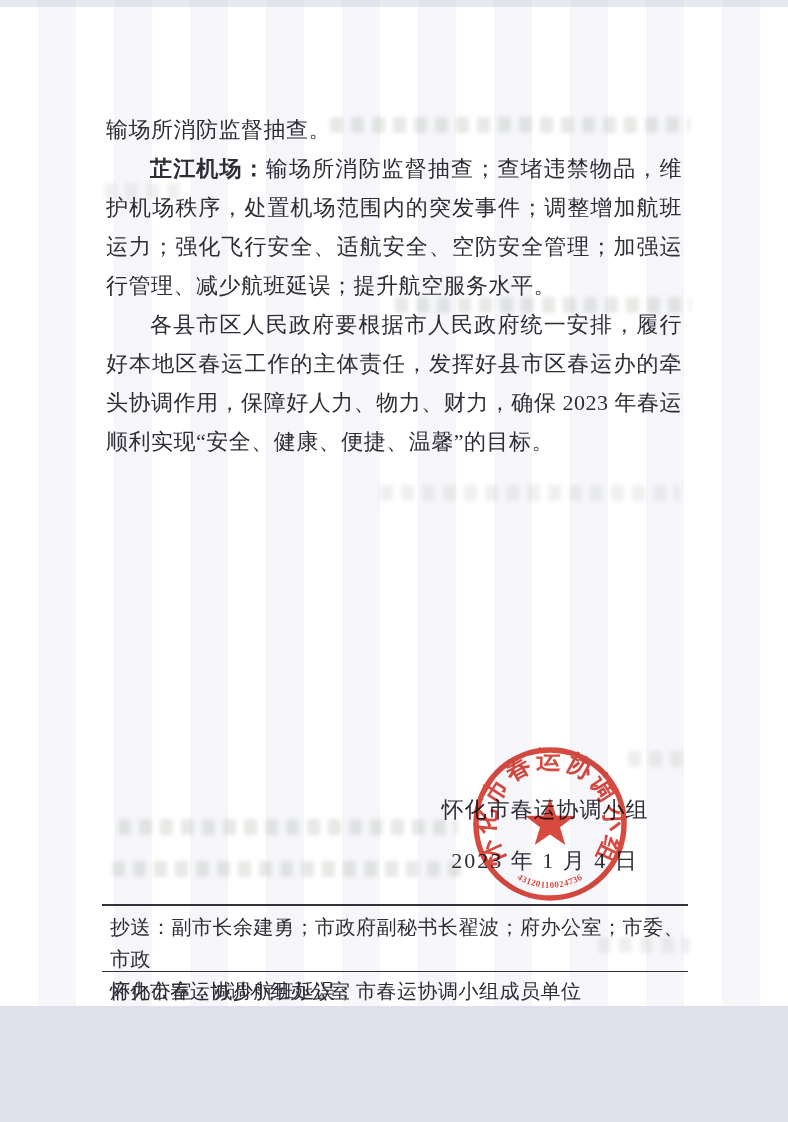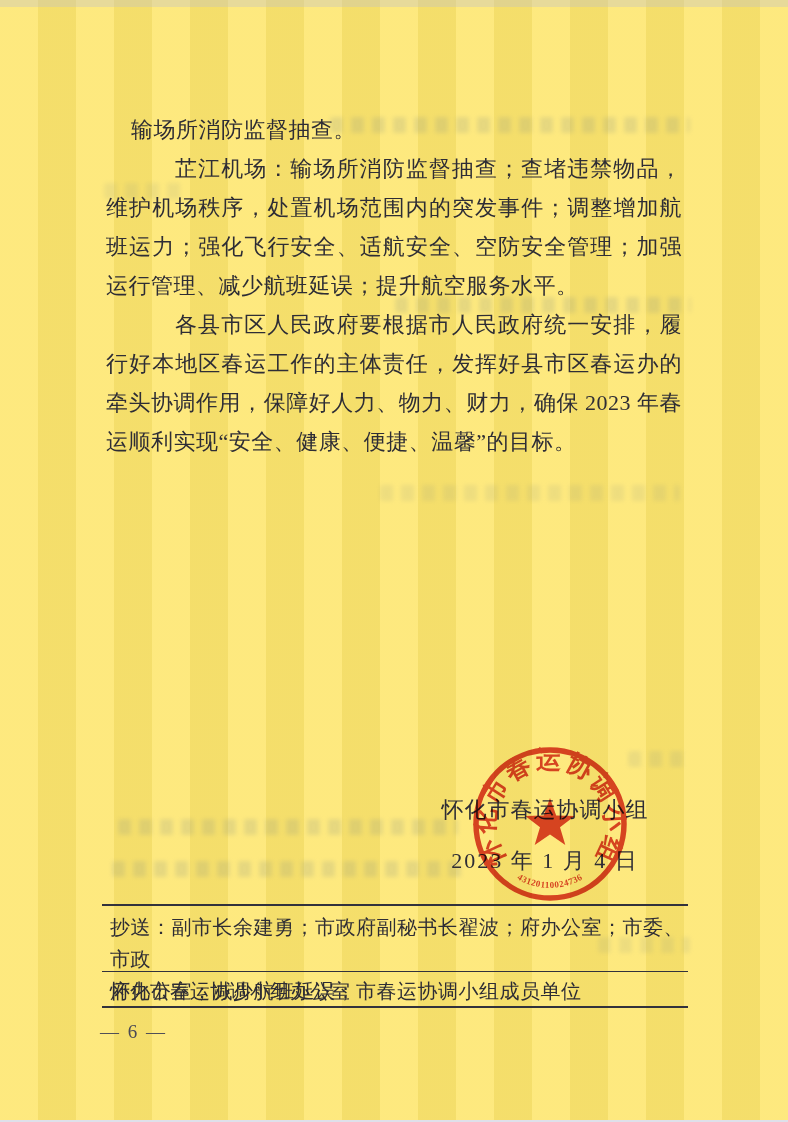--- a/index.html
+++ b/index.html
@@ -1,20 +1,20 @@
 <!DOCTYPE html>
 <html><head>
 <meta charset="utf-8">
 <style>
   html,body { margin:0; padding:0; }
   body { width:788px; height:1122px; background:#dfe0ea; font-family:"Liberation Serif","DejaVu Serif",serif; }
 
   .page {
-    position:relative; width:788px; height:1120px; overflow:hidden;
-    background:#fde047;
+    position:relative; width:788px; height:1006px; overflow:hidden;
+    background:#ffffff;
     color:#2e2d35;
   }
   
   .page::before {
     content:""; position:absolute; inset:0; pointer-events:none;
     background:repeating-linear-gradient(90deg,
       rgba(255,255,255,.30) 0 38px, rgba(214,216,234,.22) 38px 76px);
   }
   
   .page::after {
@@ -22,21 +22,21 @@
     background:rgba(190,192,206,.35); pointer-events:none;
   }
 
   .body-text {
     position:absolute; left:106px; top:110px; width:576px;
     font-size:22px; line-height:39px; text-align:justify;
     letter-spacing:.5px;
   }
   .para { margin:0; text-indent:2em; }
   .para.no-indent { text-indent:0; }
-  .lead { font-weight:normal;margin-left:25px; }
+  .lead { font-weight:bold; }
 
   .signature { position:absolute; left:418px; top:797px; width:254px; text-align:center; }
   .sig-org  { font-size:22px; line-height:26px; letter-spacing:1px; }
   .sig-date { font-size:22px; line-height:26px; margin-top:25px; letter-spacing:2px; }
 
   .seal {
     position:absolute; left:465px; top:737px; width:170px; height:170px;
     color:#d43a2f; mix-blend-mode:multiply; opacity:.92;
   }
   .seal .arc-text { fill:currentColor; font-family:"Liberation Serif","DejaVu Serif",serif; font-weight:bold; }

